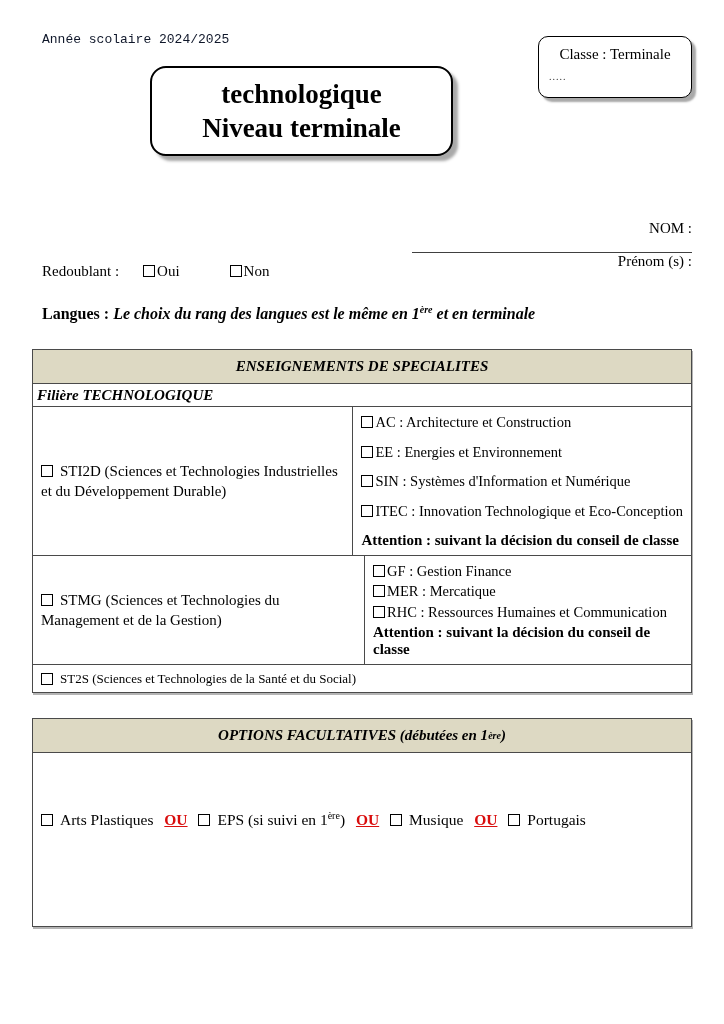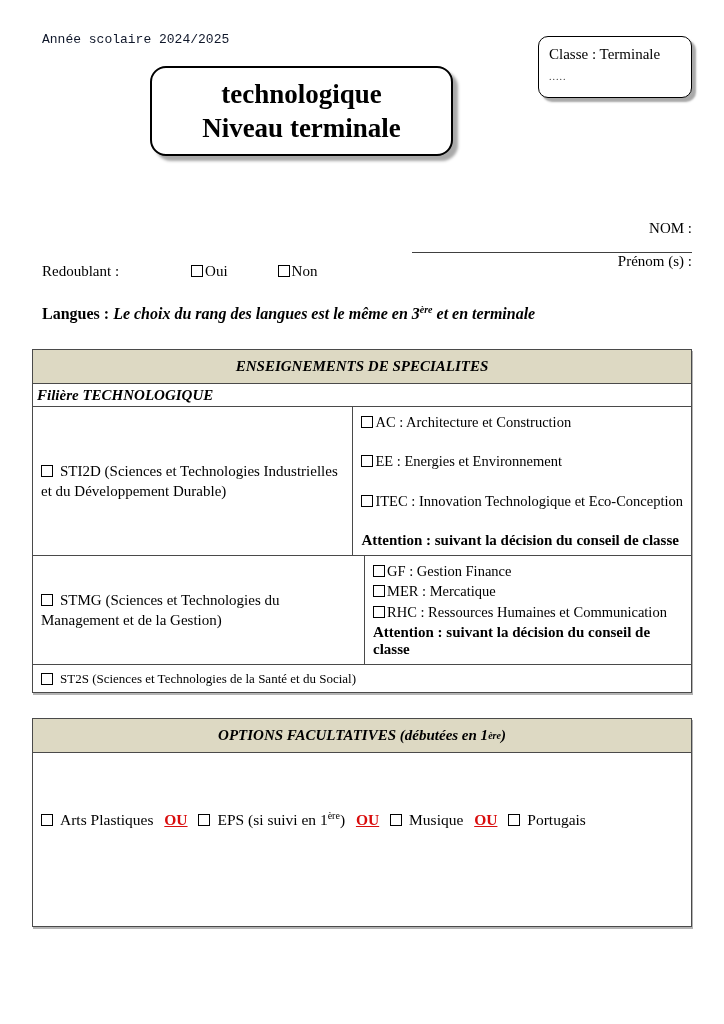--- a/index.html
+++ b/index.html
@@ -12,21 +12,21 @@
   
   .school-year {
     position:absolute; left:42px; top:32px;
     font-family:Liberation Mono, monospace; font-size:13px; color:#0f172a;
   }
   .classe-box {
     position:absolute; left:538px; top:36px; width:154px; height:62px;
     border:1.5px solid #000; border-radius:10px; background:#fff;
     box-shadow:4px 4px 2px #a9a9a9; padding:9px 10px 3px;
   }
-  .classe-box .classe-label { font-size:15px; }
+  .classe-box .classe-label { text-align:center; font-size:15px; }
   .classe-box .classe-dots { font-size:10px; letter-spacing:1px; color:#333; margin-top:8px; }
 
   .title-box {
     position:absolute; left:150px; top:66px; width:303px; height:90px;
     border:2px solid #000; border-radius:16px; background:#fff;
     box-shadow:5px 5px 3px #a9a9a9;
     display:flex; flex-direction:column; justify-content:center; align-items:center;
   }
   .title-box .title-line { font-size:27px; font-weight:bold; line-height:34px; }
 
@@ -37,21 +37,21 @@
   }
   .fill-line { border-bottom:1px solid #404040; height:16px; }
   .nom-line { width:280px; margin-left:6px; }
   .prenom-label { margin-left:28px; white-space:nowrap; }
   .prenom-line { flex:1; margin-left:6px; }
 
   .redoublant-row {
     position:absolute; left:42px; top:263px; font-size:15px;
     display:flex; align-items:center;
   }
-  .redoublant-row .choice-oui { margin-left:72px; }
+  .redoublant-row .choice-oui { margin-left:24px; }
   .redoublant-row .choice-non { margin-left:50px; }
 
   .langues-row { position:absolute; left:42px; top:305px; font-size:16px; font-weight:bold; }
   .langues-row .note { font-style:italic; }
   sup { font-size:10px; vertical-align:super; line-height:0; }
 
   
   .cb {
     display:inline-block; width:12px; height:12px; border:1px solid #000;
     background:#fff; vertical-align:-1px;
@@ -124,35 +124,36 @@
 
   <div class="redoublant-row">
     <span>Redoublant :</span>
     <span class="choice-oui"><span class="cb tight"></span><span>Oui</span></span>
     <span class="choice-non"><span class="cb tight"></span><span>Non</span></span>
   </div>
 
   <div class="langues-row">
     <span>Langues :</span>
     <span class="note">
-      <span>Le choix du rang des langues est le même en 3</span><sup>ère</sup><span> et en terminale</span>
+      <span>Le choix du rang des langues est le même en 1</span><sup>ère</sup><span> et en terminale</span>
     </span>
   </div>
 
   <div class="tbl spec-table">
     <div class="tbl-header">ENSEIGNEMENTS DE SPECIALITES</div>
     <div class="filiere-row">Filière TECHNOLOGIQUE</div>
 
     <div class="split-row row-sti2d">
       <div class="cell-left">
         <div><span class="cb sp"></span><span>STI2D (Sciences et Technologies Industrielles et du Développement Durable)</span></div>
       </div>
       <div class="cell-right">
         <div class="opt-line"><span class="cb tight"></span><span>AC : Architecture et Construction</span></div>
         <div class="opt-line"><span class="cb tight"></span><span>EE : Energies et Environnement</span></div>
+        <div class="opt-line"><span class="cb tight"></span><span>SIN : Systèmes d'Information et Numérique</span></div>
         <div class="opt-line"><span class="cb tight"></span><span>ITEC : Innovation Technologique et Eco-Conception</span></div>
         <div class="warning-line">Attention : suivant la décision du conseil de classe</div>
       </div>
     </div>
 
     <div class="split-row row-stmg">
       <div class="cell-left">
         <div><span class="cb sp"></span><span>STMG (Sciences et Technologies du Management et de la Gestion)</span></div>
       </div>
       <div class="cell-right">

